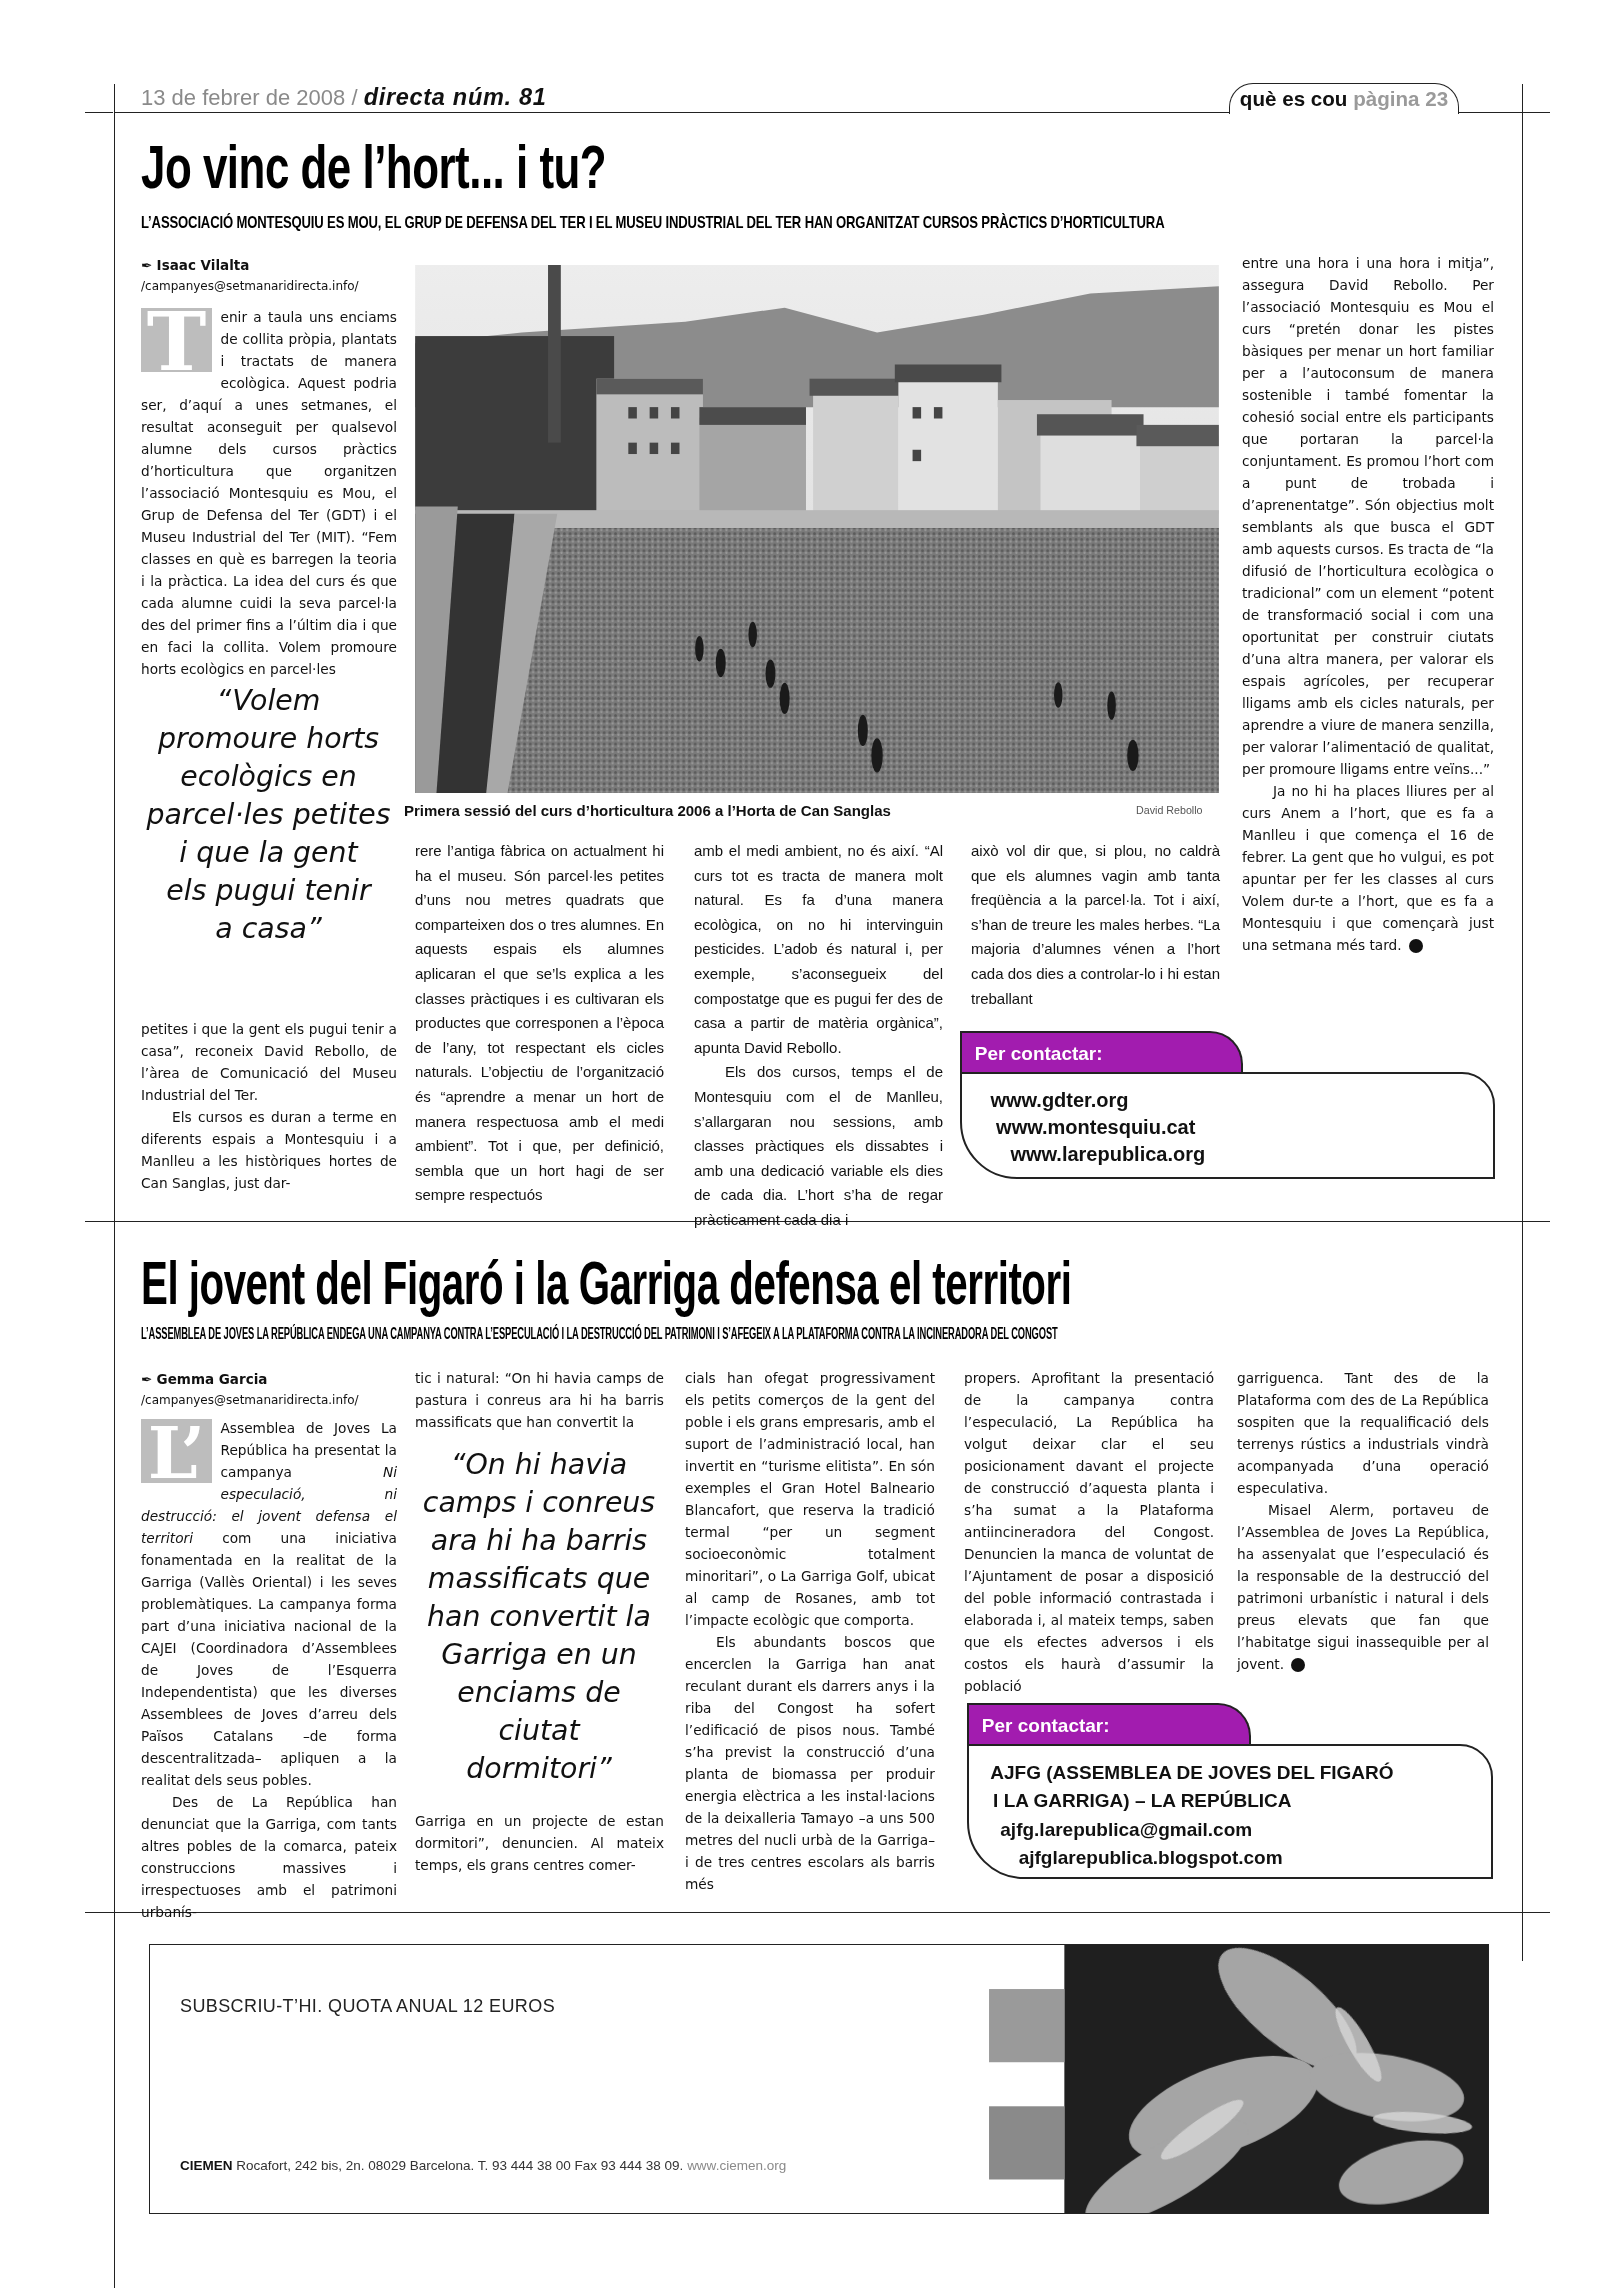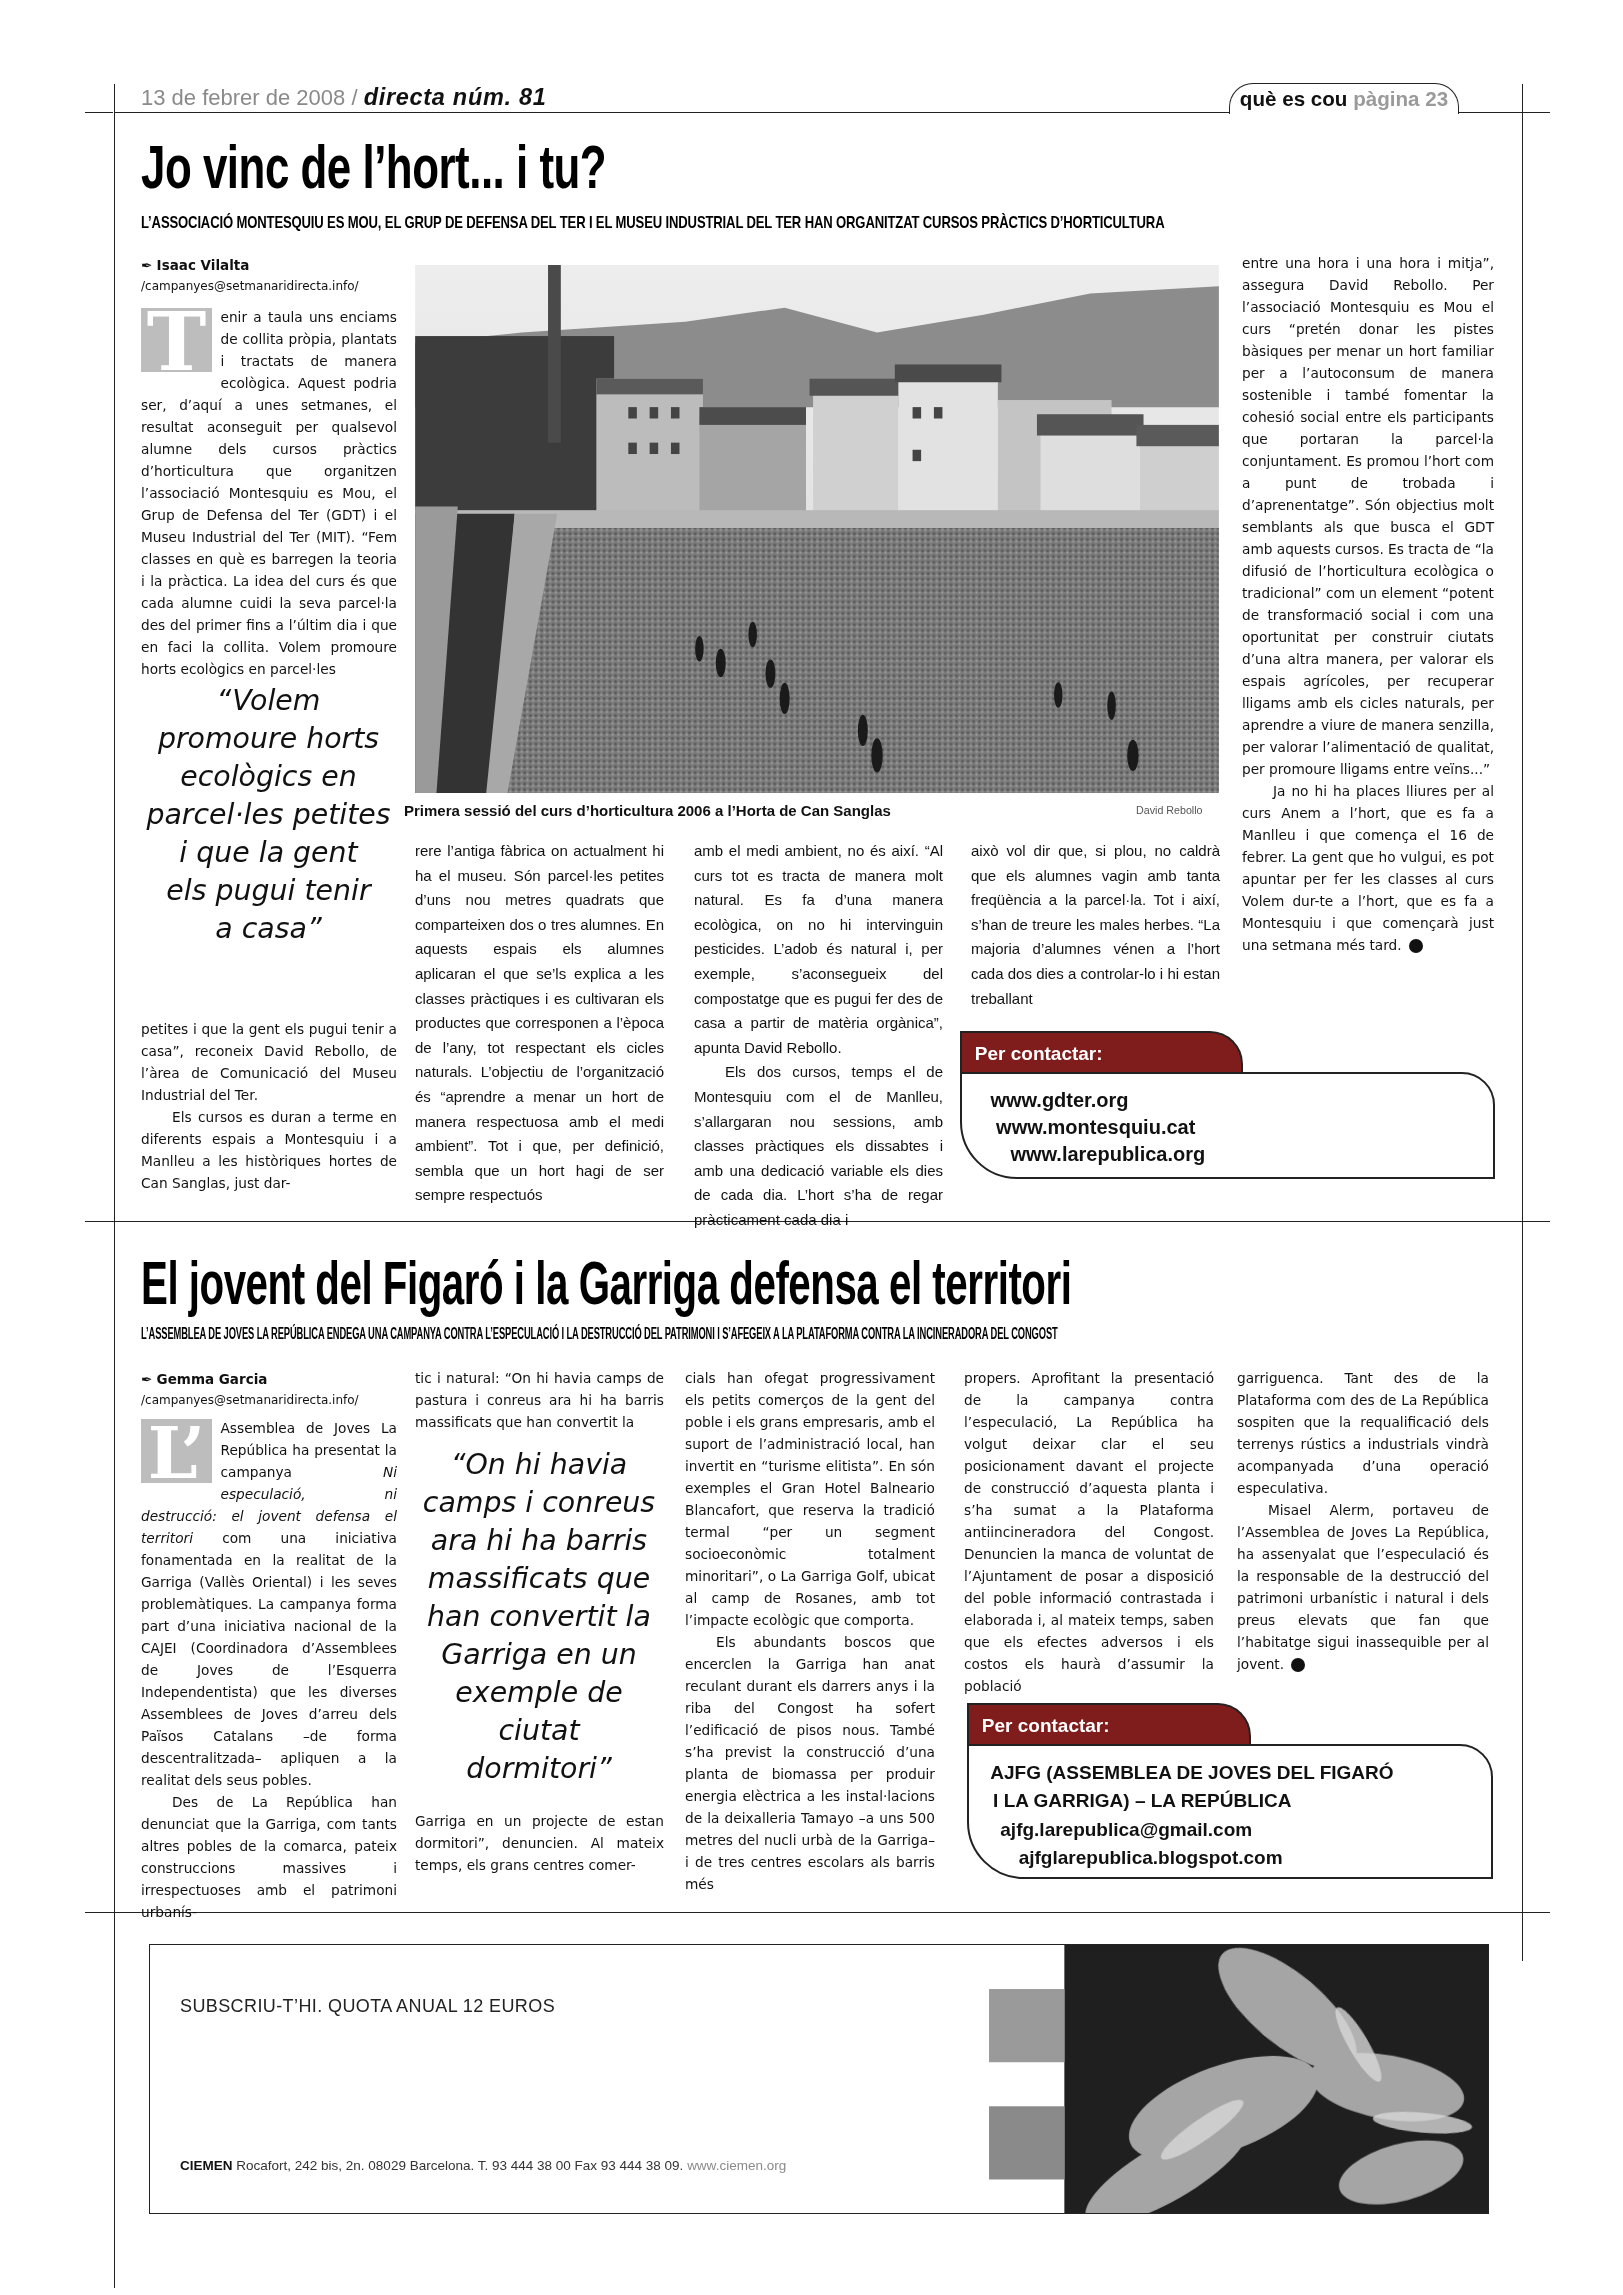--- a/index.html
+++ b/index.html
@@ -33,21 +33,21 @@
         font-size:28.4px;}
   .pull .pl{display:block;height:38px;line-height:38px;position:relative;}
   .pull .pl::before{content:"";position:absolute;left:0;right:0;top:11.4px;height:11.4px;background:#e6e6e6;z-index:-1;}
   .pull .pl span{position:relative;}
   
   .photo{position:absolute;overflow:hidden;}
   .caption{position:absolute;font-family:"Liberation Sans", sans-serif;font-weight:bold;font-size:15px;}
   .credit{position:absolute;font-size:10.7px;color:#555;}
   
   .contact{position:absolute;}
-  .contact .tab{position:absolute;left:0;top:0;background:#7f1d1d;color:#fff;font-weight:bold;font-size:19px;
+  .contact .tab{position:absolute;left:0;top:0;background:#a21caf;color:#fff;font-weight:bold;font-size:19px;
       border:2.1px solid #222;border-bottom:none;border-radius:0 33px 0 0;padding-left:12.8px;box-sizing:border-box;}
   .contact .body{position:absolute;left:0;border:2.1px solid #222;border-radius:0 33px 0 57px;background:#fff;box-sizing:border-box;
       font-weight:bold;font-size:20px;}
   .contact .body div{white-space:nowrap;}
   .endmark{display:inline-block;width:14.2px;height:14.2px;border-radius:50%;background:#111;color:#fff;font-size:8.5px;
            line-height:14.2px;text-align:center;font-style:italic;font-weight:bold;vertical-align:middle;margin-left:7.1px;}
   
   .ad{position:absolute;left:149px;top:1944px;width:1340px;height:270px;border:1.4px solid #222;box-sizing:border-box;overflow:hidden;}
   .ad .sub{position:absolute;left:30px;top:51px;font-family:"Liberation Sans Narrow","Liberation Sans", sans-serif;font-size:18px;color:#222;letter-spacing:0.4px;}
   .ad .title{position:absolute;left:27px;top:125px;font-family:"Liberation Sans Narrow","Liberation Sans", sans-serif;font-size:33px;white-space:nowrap;}
@@ -209,21 +209,21 @@
 <div class="col" style="left:415px;top:1367px;width:249px;">
   <p>tic i natural: “On hi havia camps de pastura i conreus ara hi ha barris massificats que han convertit la</p>
 </div>
 <div class="pull" style="left:414px;top:1446px;width:250px;">
   <span class="pl"><span>“On hi havia</span></span>
   <span class="pl"><span>camps i conreus</span></span>
   <span class="pl"><span>ara hi ha barris</span></span>
   <span class="pl"><span>massificats que</span></span>
   <span class="pl"><span>han convertit la</span></span>
   <span class="pl"><span>Garriga en un</span></span>
-  <span class="pl"><span>exemple de</span></span>
+  <span class="pl"><span>enciams de</span></span>
   <span class="pl"><span>ciutat</span></span>
   <span class="pl"><span>dormitori”</span></span>
 </div>
 <div class="col" style="left:415px;top:1810px;width:249px;">
   <p>Garriga en un projecte de estan dormitori”, denuncien. Al mateix temps, els grans centres comer-</p>
 </div>
 
 <div class="col" style="left:685px;top:1367px;width:250px;">
   <p>cials han ofegat progressivament els petits comerços de la gent del poble i els grans empresaris, amb el suport de l’administració local, han invertit en “turisme elitista”. En són exemples el Gran Hotel Balneario Blancafort, que reserva la tradició termal “per un segment socioeconòmic totalment minoritari”, o La Garriga Golf, ubicat al camp de Rosanes, amb tot l’impacte ecològic que comporta.</p>
   <p class="ind">Els abundants boscos que encerclen la Garriga han anat reculant durant els darrers anys i la riba del Congost ha sofert l’edificació de pisos nous. També s’ha previst la construcció d’una planta de biomassa per produir energia elèctrica a les instal·lacions de la deixalleria Tamayo –a uns 500 metres del nucli urbà de la Garriga– i de tres centres escolars als barris més</p>

